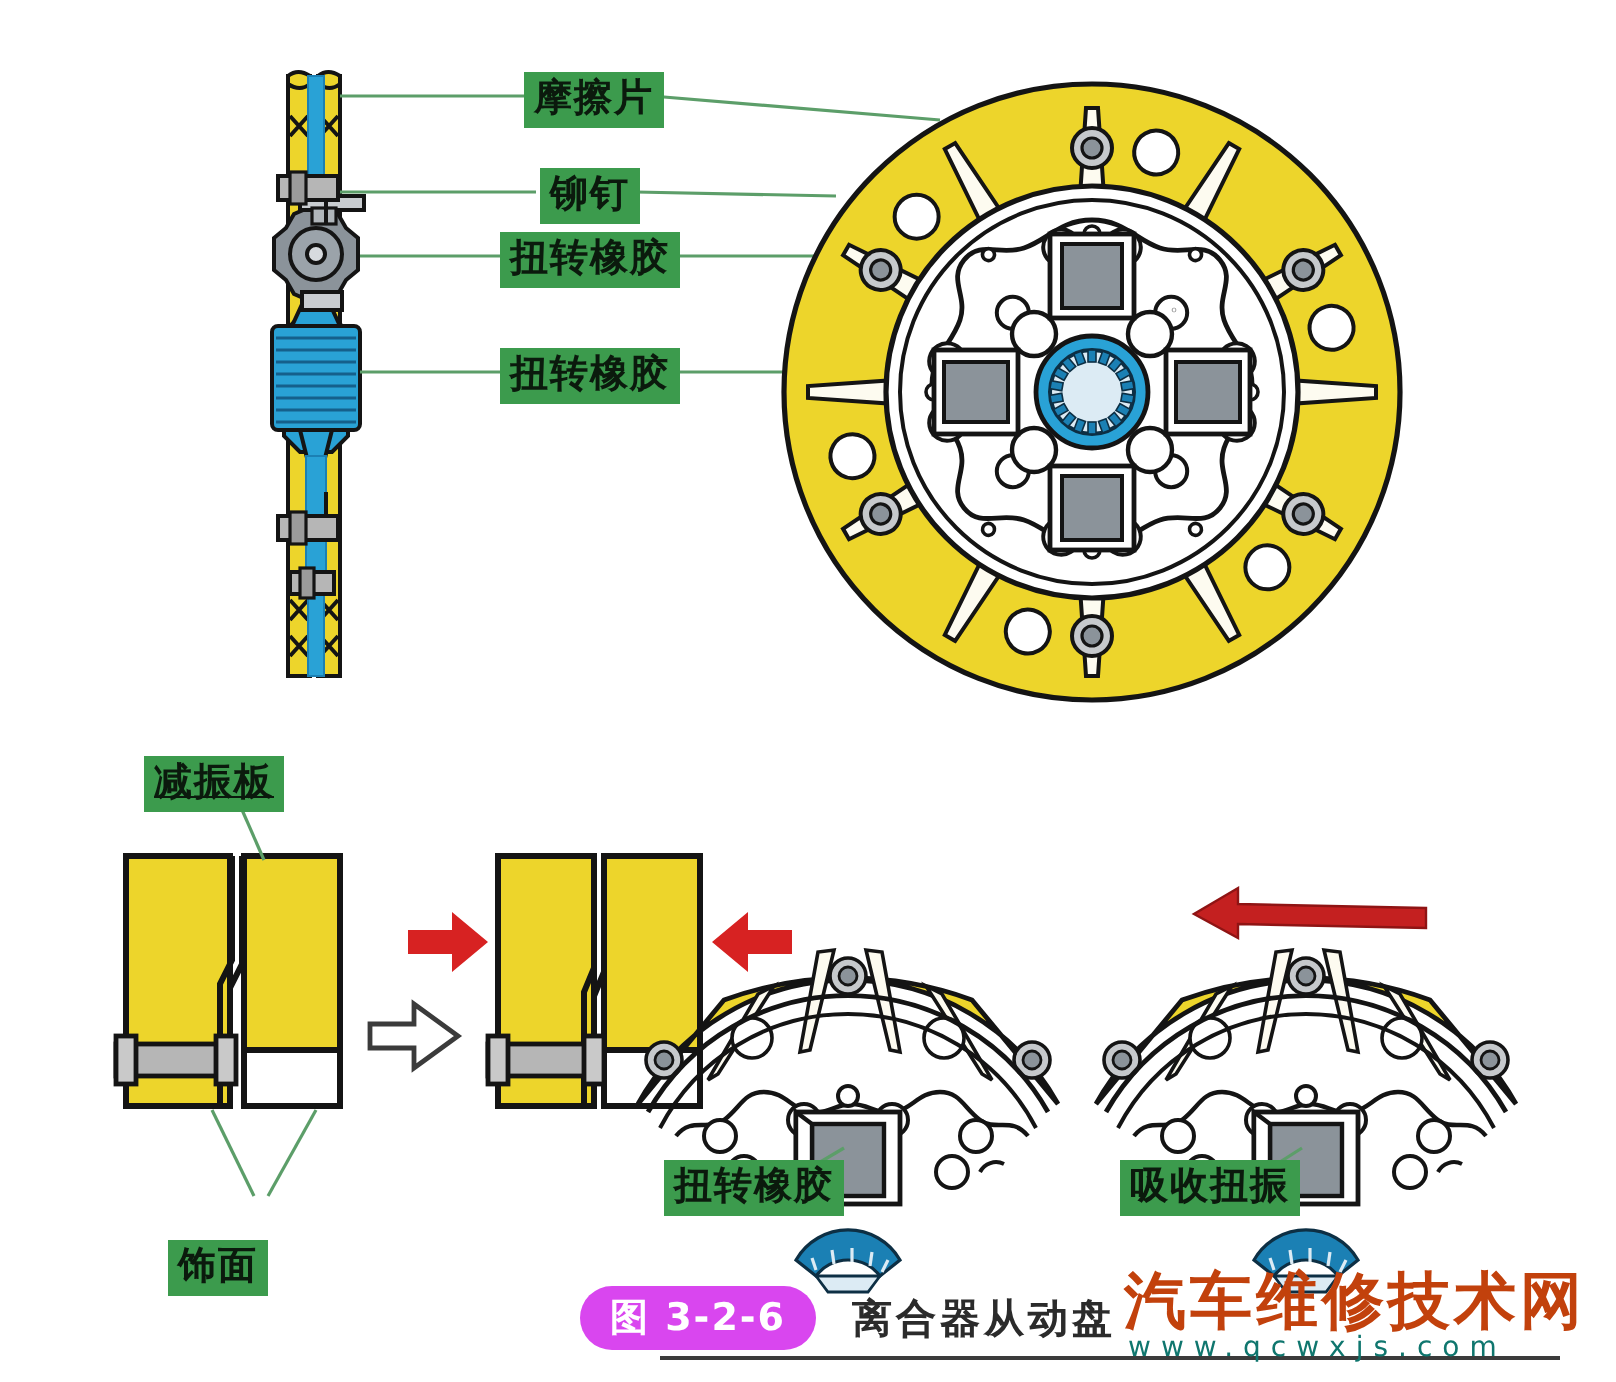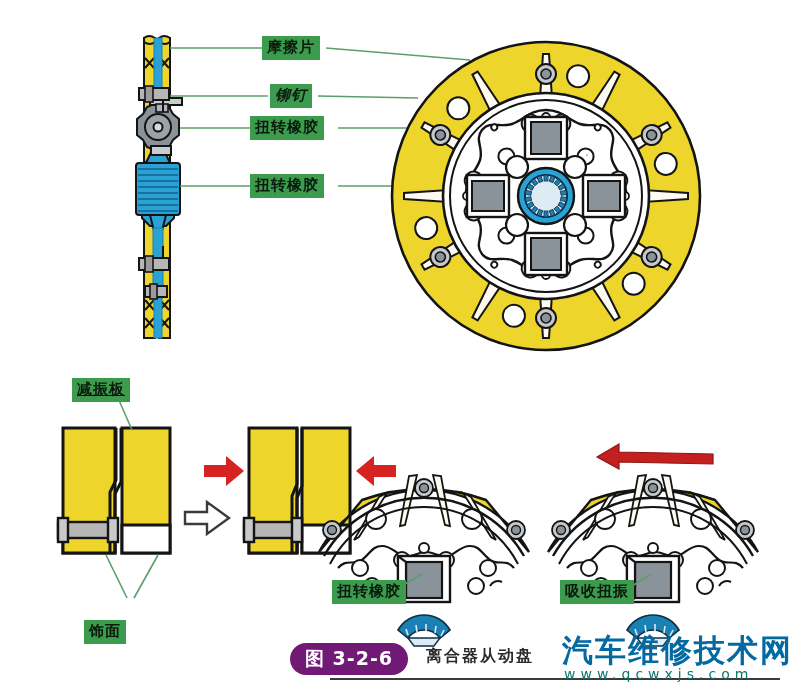--- a/index.html
+++ b/index.html
@@ -9,53 +9,53 @@
   }
   #stage{position:absolute;left:0;top:0;width:808px;height:691px;}
   svg.layer{position:absolute;left:0;top:0;width:808px;height:691px;}
 
   
   .glabel{
     position:absolute;
     background:#3c9b4d;
     color:#0b1a0d;
     font-weight:bold;
-    font-size:15px;
+    font-size:19px;
     line-height:1;
     padding:4px 5px 5px 5px;
     letter-spacing:1px;
     white-space:nowrap;
     font-family:"DejaVu Sans","Liberation Sans",sans-serif;
   }
 
   
   #caption-row{
     position:absolute;left:290px;top:643px;width:300px;height:36px;
   }
   #caption-pill{
     position:absolute;left:0;top:0;
     width:118px;height:32px;border-radius:16px;
-    background:#701a75;
+    background:#d946ef;
     color:#ffffff;font-weight:bold;font-size:19px;
     display:flex;align-items:center;justify-content:center;
     letter-spacing:1px;
   }
   #caption-title{
     position:absolute;left:136px;top:3px;
-    font-size:16px;font-weight:bold;color:#2b2b2b;letter-spacing:2px;
+    font-size:20px;font-weight:bold;color:#2b2b2b;letter-spacing:2px;
   }
   #caption-rule{
     position:absolute;left:40px;top:35px;width:450px;height:2px;background:#3b3b3b;
   }
 
   
   #watermark{position:absolute;left:556px;top:630px;width:250px;height:58px;}
   #wm-cn{
     position:absolute;left:6px;top:0px;font-size:31px;font-weight:bold;
-    color:#0369a1;letter-spacing:2px;white-space:nowrap;
+    color:#c2410c;letter-spacing:2px;white-space:nowrap;
   }
   #wm-url{
     position:absolute;left:8px;top:36px;font-size:14px;
     color:#0f766e;letter-spacing:5px;white-space:nowrap;
   }
 </style>
 </head>
 <body>
 
 <div id="stage">
@@ -611,21 +611,21 @@
     </g>
 
     <g stroke="#5c9e69" stroke-width="1.6" fill="none">
       <line x1="422" y1="574" x2="378" y2="600"></line>
       <line x1="651" y1="574" x2="610" y2="600"></line>
     </g>
   </svg>
 
   <div class="glabel" style="left:262px;top:36px;">摩擦片</div>
 
-  <div class="glabel" style="left:270px;top:84px;font-style:italic;">铆钉</div>
+  <div class="glabel" style="left:270px;top:84px;">铆钉</div>
 
   <div class="glabel" style="left:250px;top:116px;">扭转橡胶</div>
 
   <div class="glabel" style="left:250px;top:174px;">扭转橡胶</div>
 
   <div class="glabel" style="left:72px;top:378px;text-decoration:underline;">减振板</div>
 
   <div class="glabel" style="left:84px;top:596px;margin-top:24px;">饰面</div>
 
   <div class="glabel" style="left:332px;top:580px;">扭转橡胶</div>

